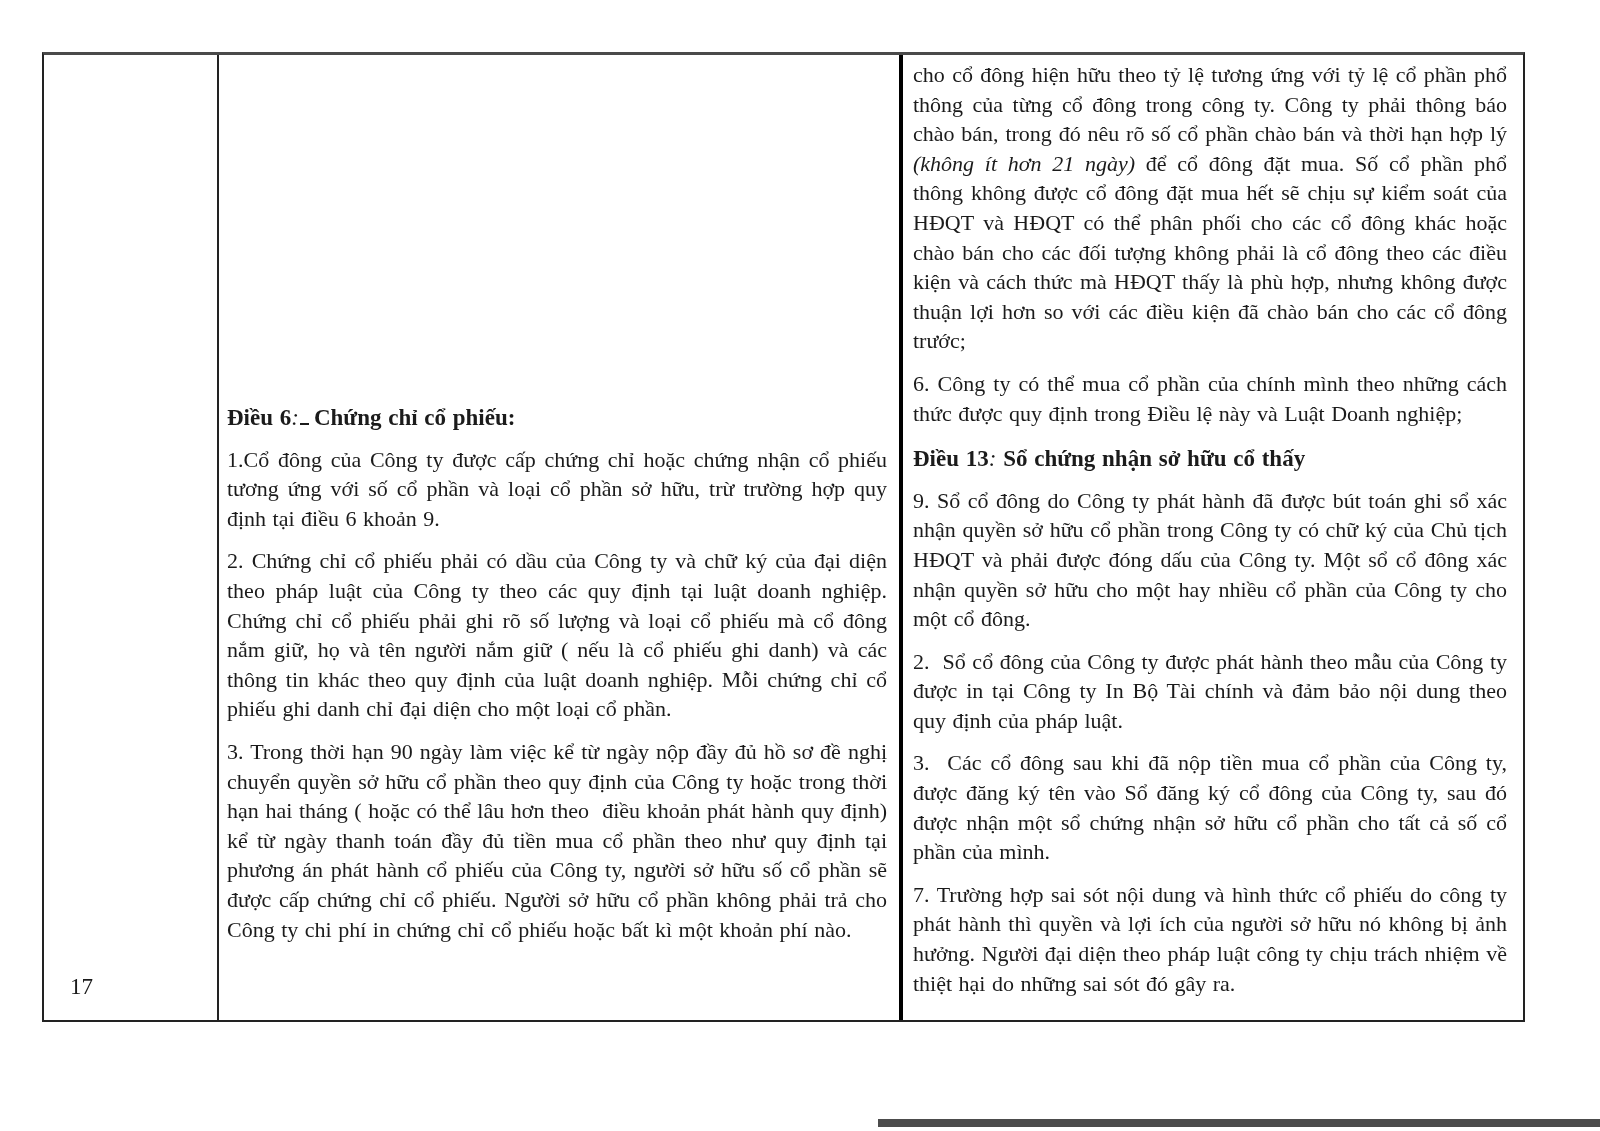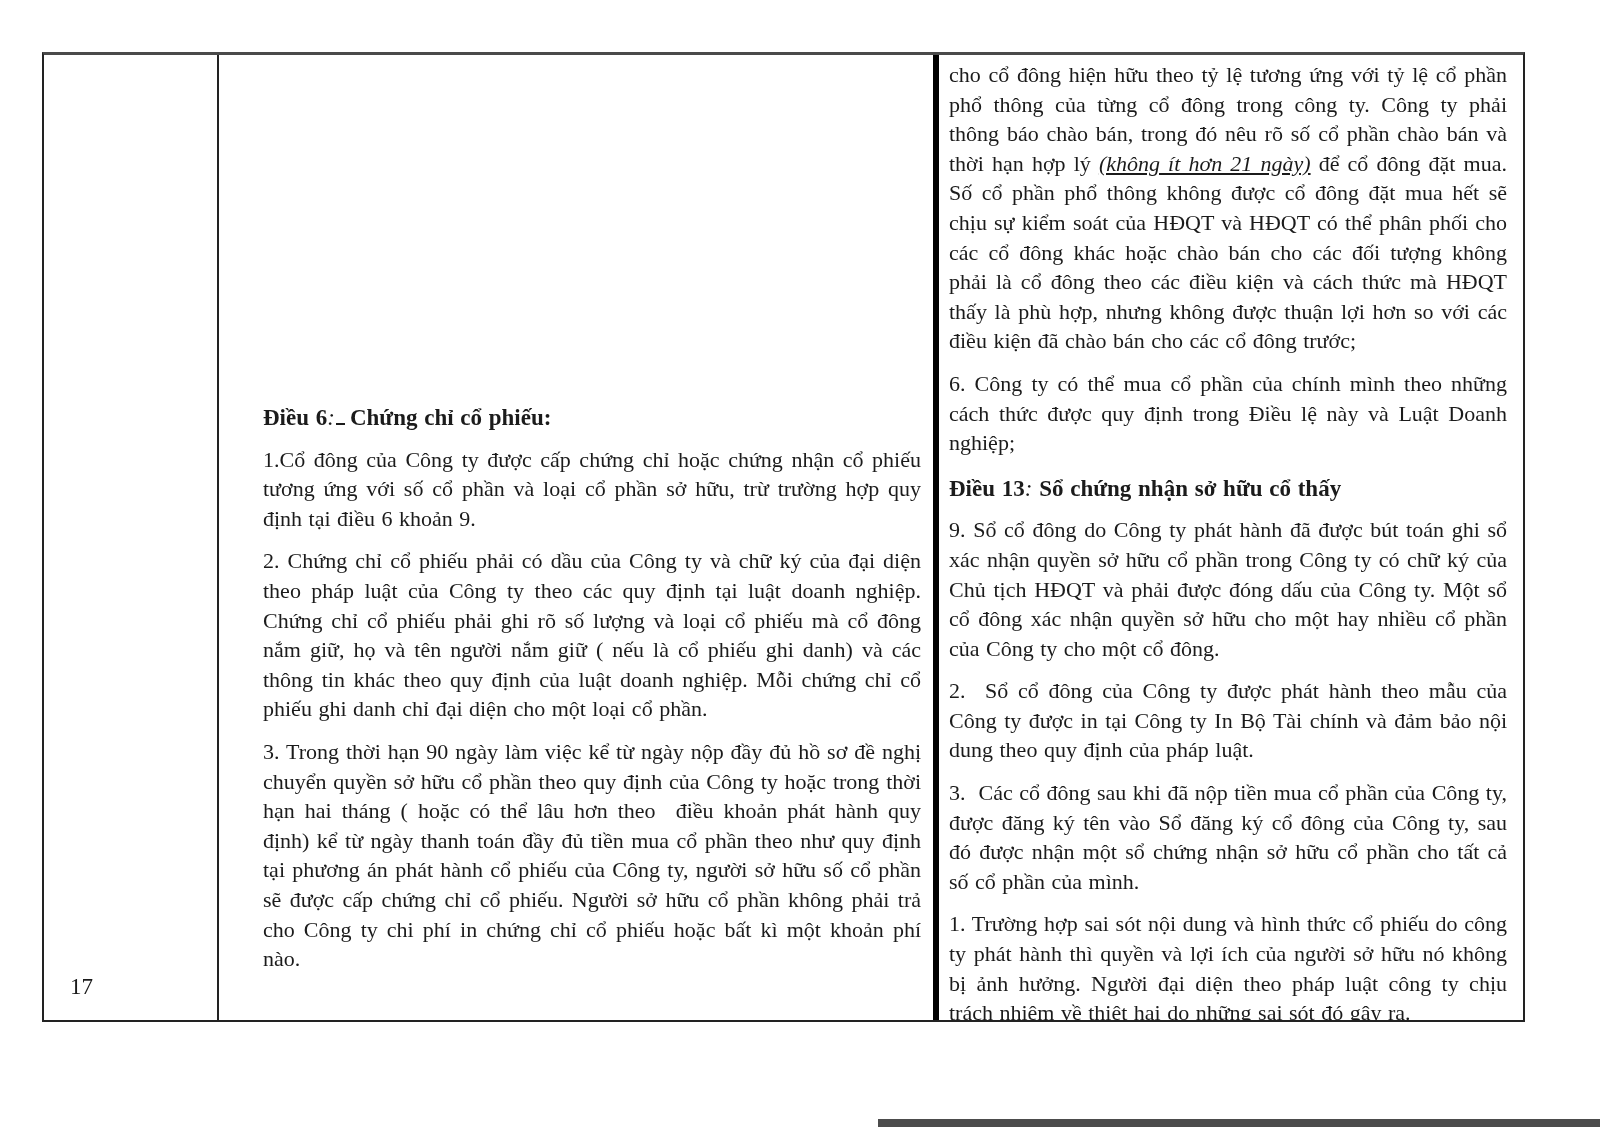--- a/index.html
+++ b/index.html
@@ -32,23 +32,22 @@
   .cell {
     box-sizing: border-box;
     overflow: hidden;
   }
   .col1 {
     width: 175px;
     border-right: 2px solid #222222;
   }
   .col2 {
     width: 684px;
-    border-right: 6px solid #000000;
+    border-right: 4px solid #000000;
     padding: 345px 12px 0 8px;
-    margin-left: 36px;
   }
   .col3 {
     flex: 1;
     padding: 5px 16px 0 10px;
   }
   p {
     margin: 0 0 13px 0;
     font-size: 22px;
     line-height: 29.6px;
     text-align: justify;
@@ -85,21 +84,21 @@
     color: #1b1b1b;
   }
   .scan-bar {
     position: absolute;
     left: 878px;
     top: 1119px;
     width: 722px;
     height: 8px;
     background: #4c4c4c;
   }
-  i.inline-it { font-style: italic; text-decoration: underline; }
+  i.inline-it { font-style: italic; }
 </style>
 </head>
 <body>
 
 <div class="doc-table">
 
   <div class="cell col1"></div>
 
   <div class="cell col2">
     <p class="heading"><span>Điều 6</span><span class="hsep">:</span><span class="umark"></span><span>Chứng chỉ cổ phiếu:</span></p>
@@ -108,20 +107,20 @@
     <p>3. Trong thời hạn 90 ngày làm việc kể từ ngày nộp đầy đủ hồ sơ đề nghị chuyển quyền sở hữu cổ phần theo quy định của Công ty hoặc trong thời hạn hai tháng ( hoặc có thể lâu hơn theo&nbsp; điều khoản phát hành quy định) kể từ ngày thanh toán đầy đủ tiền mua cổ phần theo như quy định tại phương án phát hành cổ phiếu của Công ty, người sở hữu số cổ phần sẽ được cấp chứng chỉ cổ phiếu. Người sở hữu cổ phần không phải trả cho Công ty chi phí in chứng chỉ cổ phiếu hoặc bất kì một khoản phí nào.</p>
   </div>
 
   <div class="cell col3">
     <p><span>cho cổ đông hiện hữu theo tỷ lệ tương ứng với tỷ lệ cổ phần phổ thông của từng cổ đông trong công ty. Công ty phải thông báo chào bán, trong đó nêu rõ số cổ phần chào bán và thời hạn hợp lý </span><i class="inline-it">(không ít hơn 21 ngày)</i><span> để cổ đông đặt mua. Số cổ phần phổ thông không được cổ đông đặt mua hết sẽ chịu sự kiểm soát của HĐQT và HĐQT có thể phân phối cho các cổ đông khác hoặc chào bán cho các đối tượng không phải là cổ đông theo các điều kiện và cách thức mà HĐQT thấy là phù hợp, nhưng không được thuận lợi hơn so với các điều kiện đã chào bán cho các cổ đông trước;</span></p>
     <p>6. Công ty có thể mua cổ phần của chính mình theo những cách thức được quy định trong Điều lệ này và Luật Doanh nghiệp;</p>
     <p class="heading"><span>Điều 13</span><span class="hsep">:</span> <span>Sổ chứng nhận sở hữu cổ thấy</span></p>
     <p>9. Sổ cổ đông do Công ty phát hành đã được bút toán ghi sổ xác nhận quyền sở hữu cổ phần trong Công ty có chữ ký của Chủ tịch HĐQT và phải được đóng dấu của Công ty. Một sổ cổ đông xác nhận quyền sở hữu cho một hay nhiều cổ phần của Công ty cho một cổ đông.</p>
     <p>2.&nbsp; Sổ cổ đông của Công ty được phát hành theo mẫu của Công ty được in tại Công ty In Bộ Tài chính và đảm bảo nội dung theo quy định của pháp luật.</p>
     <p>3.&nbsp; Các cổ đông sau khi đã nộp tiền mua cổ phần của Công ty, được đăng ký tên vào Sổ đăng ký cổ đông của Công ty, sau đó được nhận một sổ chứng nhận sở hữu cổ phần cho tất cả số cổ phần của mình.</p>
-    <p class="last-p">1. Trường hợp sai sót nội dung và hình thức cổ phiếu do công ty phát hành thì quyền và lợi ích của người sở hữu nó không bị ảnh hưởng. Người đại diện theo pháp luật công ty chịu trách nhiệm về thiệt hại do những sai sót đó gây ra.</p>
+    <p class="last-p">7. Trường hợp sai sót nội dung và hình thức cổ phiếu do công ty phát hành thì quyền và lợi ích của người sở hữu nó không bị ảnh hưởng. Người đại diện theo pháp luật công ty chịu trách nhiệm về thiệt hại do những sai sót đó gây ra.</p>
   </div>
 
 </div>
 
 <div class="page-number">17</div>
 
 <div class="scan-bar"></div>
 
 </body></html>

